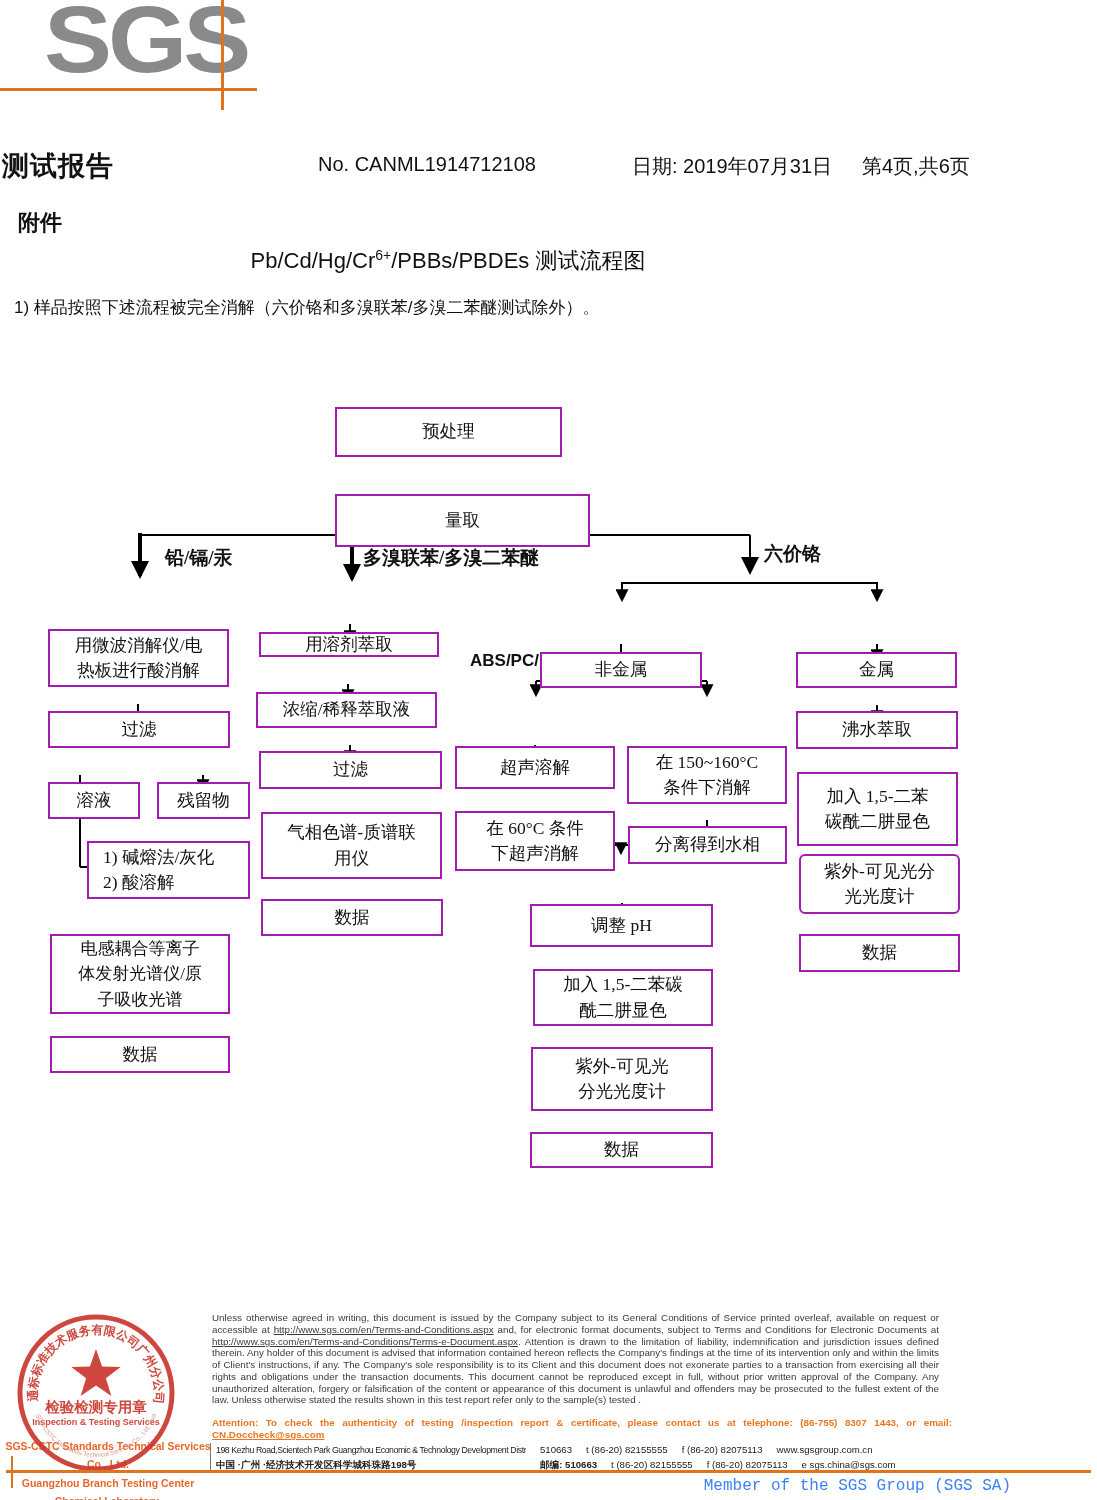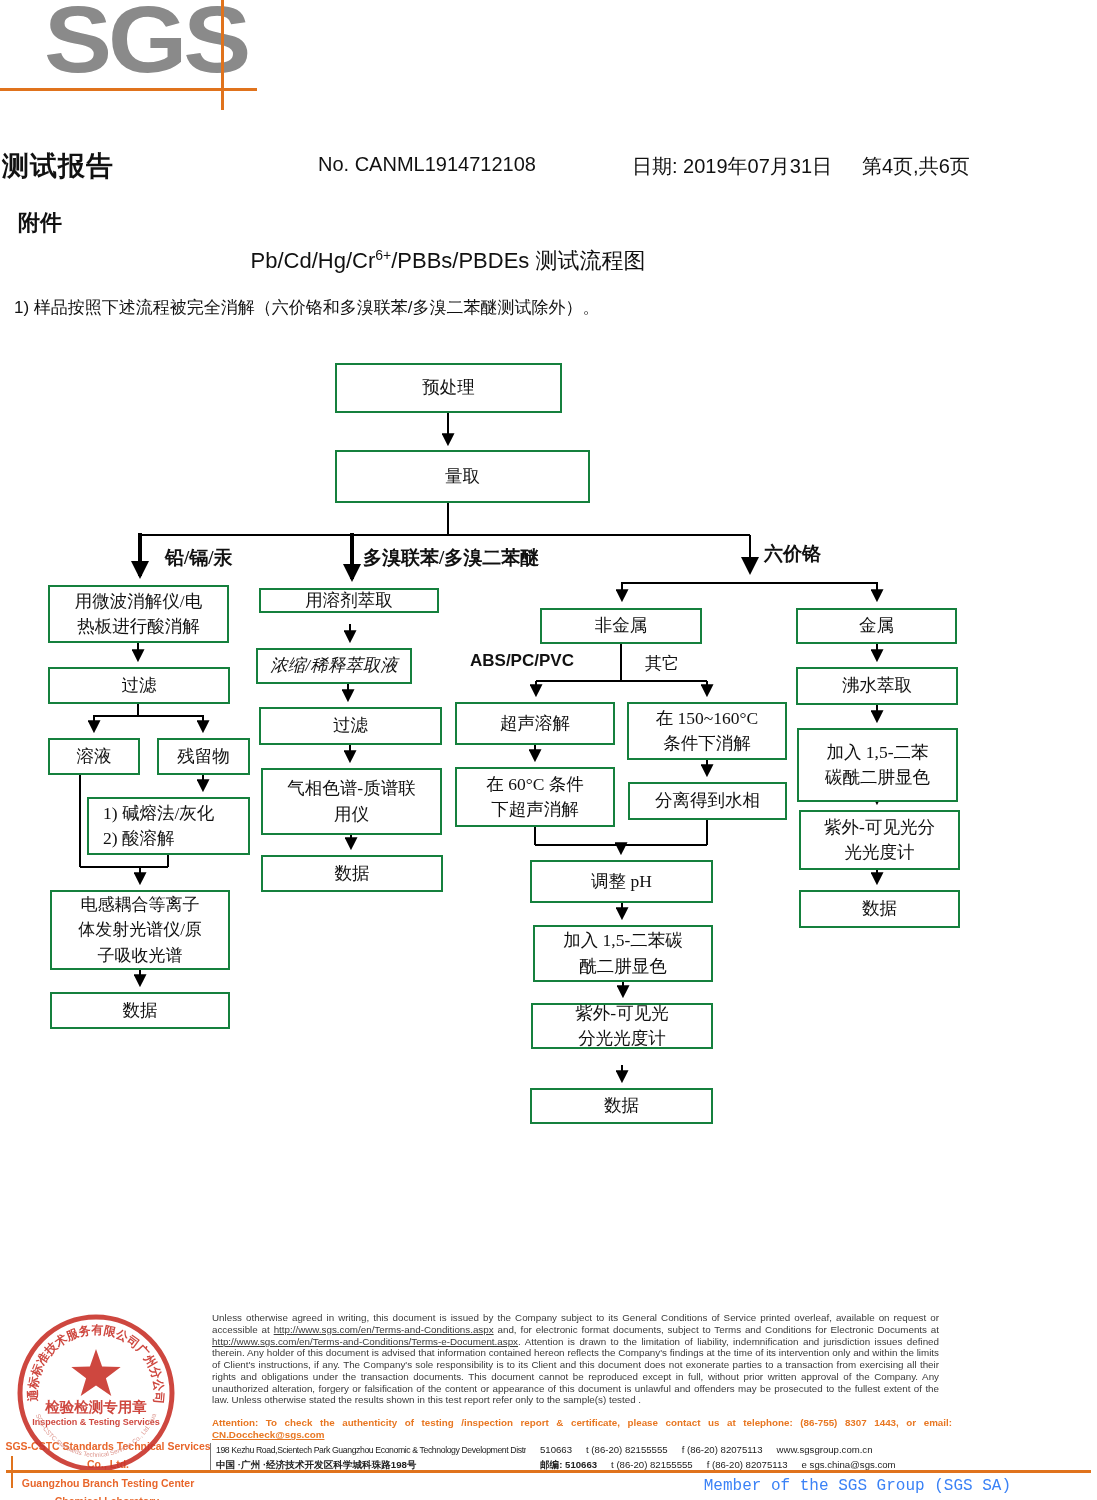--- a/index.html
+++ b/index.html
@@ -16,24 +16,24 @@
   .rpt-no{left:318px;top:153px;font-size:20px;}
   .rpt-date{left:632px;top:153px;font-size:20px;}
   .rpt-page{left:862px;top:153px;font-size:20px;}
 
   .att-label{left:18px;top:208px;font-size:22px;font-weight:bold;}
   .fc-title{left:0;top:246px;width:896px;text-align:center;font-size:22px;font-weight:normal;}
   .fc-title sup{font-size:14px;}
   .note{left:14px;top:296px;font-size:17px;}
 
   
-  .fc-box{position:absolute;box-sizing:border-box;border:2px solid #15803d;background:#fff;
+  .fc-box{position:absolute;box-sizing:border-box;border:2px solid #a21caf;background:#fff;
           display:flex;align-items:center;justify-content:center;text-align:center;
           font-size:17.5px;line-height:1.45;white-space:pre-line;
-          font-family:"Liberation Serif",serif;}
+          font-family:"Liberation Serif",serif;margin-top:44px;}
   .align-left{justify-content:flex-start;text-align:left;padding-left:14px;}
   .br-label{position:absolute;font-weight:bold;font-size:19px;font-family:"Liberation Serif",serif;}
   svg.wires{position:absolute;left:0;top:0;pointer-events:none;}
   svg.wires line{stroke:#000;stroke-width:2;}
   svg.wires line.thick{stroke-width:4;}
 
   
   .legal{left:212px;top:1312px;width:727px;font-size:9.8px;line-height:1.2;
          text-align:justify;color:#3a3a3a;}
   .legal a,.attn a{color:inherit;text-decoration:underline;}
@@ -140,46 +140,46 @@
   <div class="fc-box" style="left:48px;top:738px;width:92px;height:37px;">溶液</div>
   <div class="fc-box" style="left:157px;top:738px;width:93px;height:37px;">残留物</div>
   <div class="fc-box align-left" style="left:87px;top:797px;width:163px;height:58px;">1) 碱熔法/灰化
 2) 酸溶解</div>
   <div class="fc-box" style="left:50px;top:890px;width:180px;height:80px;font-size:17px;line-height:1.48;">电感耦合等离子
 体发射光谱仪/原
 子吸收光谱</div>
   <div class="fc-box" style="left:50px;top:992px;width:180px;height:37px;">数据</div>
 
   <div class="fc-box" style="left:259px;top:588px;width:180px;height:25px;">用溶剂萃取</div>
-  <div class="fc-box" style="left:256px;top:648px;width:156px;height:36px;font-style:italic;">浓缩/稀释萃取液</div>
+  <div class="fc-box" style="left:256px;top:648px;width:181px;height:36px;">浓缩/稀释萃取液</div>
   <div class="fc-box" style="left:259px;top:707px;width:183px;height:38px;">过滤</div>
   <div class="fc-box" style="left:261px;top:768px;width:181px;height:67px;">气相色谱-质谱联
 用仪</div>
   <div class="fc-box" style="left:261px;top:855px;width:182px;height:37px;">数据</div>
 
   <div class="fc-box" style="left:540px;top:608px;width:162px;height:36px;">非金属</div>
   <div class="fc-box" style="left:796px;top:608px;width:161px;height:36px;">金属</div>
 
   <div class="fc-box" style="left:455px;top:702px;width:160px;height:43px;">超声溶解</div>
   <div class="fc-box" style="left:627px;top:702px;width:160px;height:58px;">在 150~160°C
 条件下消解</div>
   <div class="fc-box" style="left:455px;top:767px;width:160px;height:60px;">在 60°C 条件
 下超声消解</div>
   <div class="fc-box" style="left:628px;top:782px;width:159px;height:38px;">分离得到水相</div>
   <div class="fc-box" style="left:530px;top:860px;width:183px;height:43px;">调整 pH</div>
   <div class="fc-box" style="left:533px;top:925px;width:180px;height:57px;">加入 1,5-二苯碳
 酰二肼显色</div>
-  <div class="fc-box" style="left:531px;top:1003px;width:182px;height:46px;">紫外-可见光
+  <div class="fc-box" style="left:531px;top:1003px;width:182px;height:64px;">紫外-可见光
 分光光度计</div>
   <div class="fc-box" style="left:530px;top:1088px;width:183px;height:36px;">数据</div>
 
   <div class="fc-box" style="left:796px;top:667px;width:162px;height:38px;">沸水萃取</div>
   <div class="fc-box" style="left:797px;top:728px;width:161px;height:74px;">加入 1,5-二苯
 碳酰二肼显色</div>
-  <div class="fc-box" style="left:799px;top:810px;width:161px;height:60px;">紫外-可见光分
+  <div class="fc-box" style="left:799px;top:810px;width:161px;height:60px;border-radius:6px;">紫外-可见光分
 光光度计</div>
   <div class="fc-box" style="left:799px;top:890px;width:161px;height:38px;">数据</div>
 
   <div class="abs legal"><span>Unless otherwise agreed in writing, this document is issued by the Company subject to its General Conditions of Service printed overleaf, available on request or accessible at </span><a href="#">http://www.sgs.com/en/Terms-and-Conditions.aspx</a><span> and, for electronic format documents, subject to Terms and Conditions for Electronic Documents at </span><a href="#">http://www.sgs.com/en/Terms-and-Conditions/Terms-e-Document.aspx</a><span>. Attention is drawn to the limitation of liability, indemnification and jurisdiction issues defined therein. Any holder of this document is advised that information contained hereon reflects the Company's findings at the time of its intervention only and within the limits of Client's instructions, if any. The Company's sole responsibility is to its Client and this document does not exonerate parties to a transaction from exercising all their rights and obligations under the transaction documents. This document cannot be reproduced except in full, without prior written approval of the Company. Any unauthorized alteration, forgery or falsification of the content or appearance of this document is unlawful and offenders may be prosecuted to the fullest extent of the law. Unless otherwise stated the results shown in this test report refer only to the sample(s) tested .</span></div>
 
   <div class="abs attn"><span>Attention: To check the authenticity of testing /inspection report &amp; certificate, please contact us at telephone: (86-755) 8307 1443, or email: </span><a href="#">CN.Doccheck@sgs.com</a></div>
 
   <div class="abs addr">
     <div class="row">
       <span class="cell en-addr">198 Kezhu Road,Scientech Park Guangzhou Economic &amp; Technology Development District,Guangzhou,China</span>

